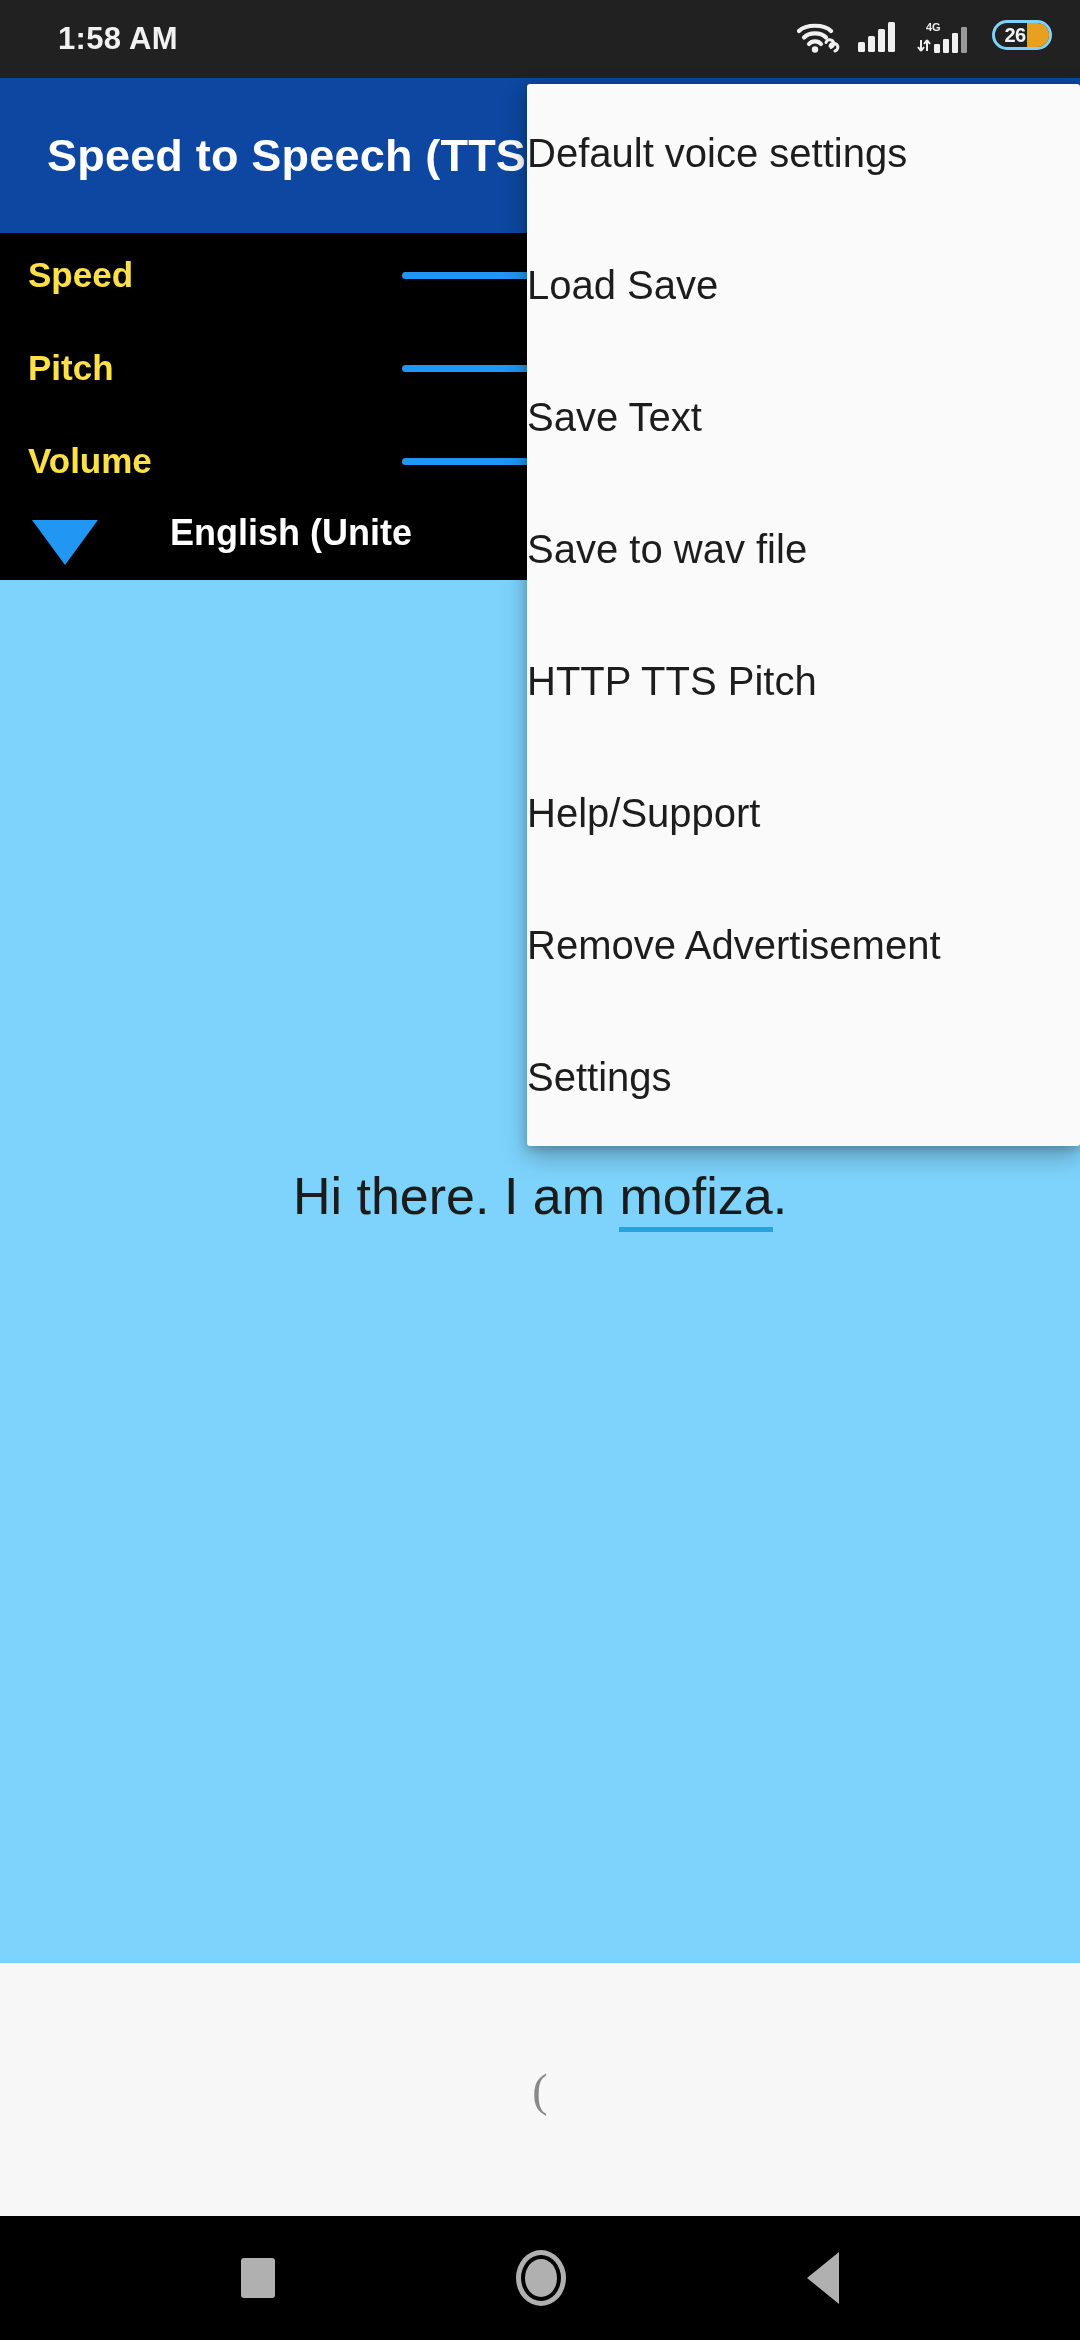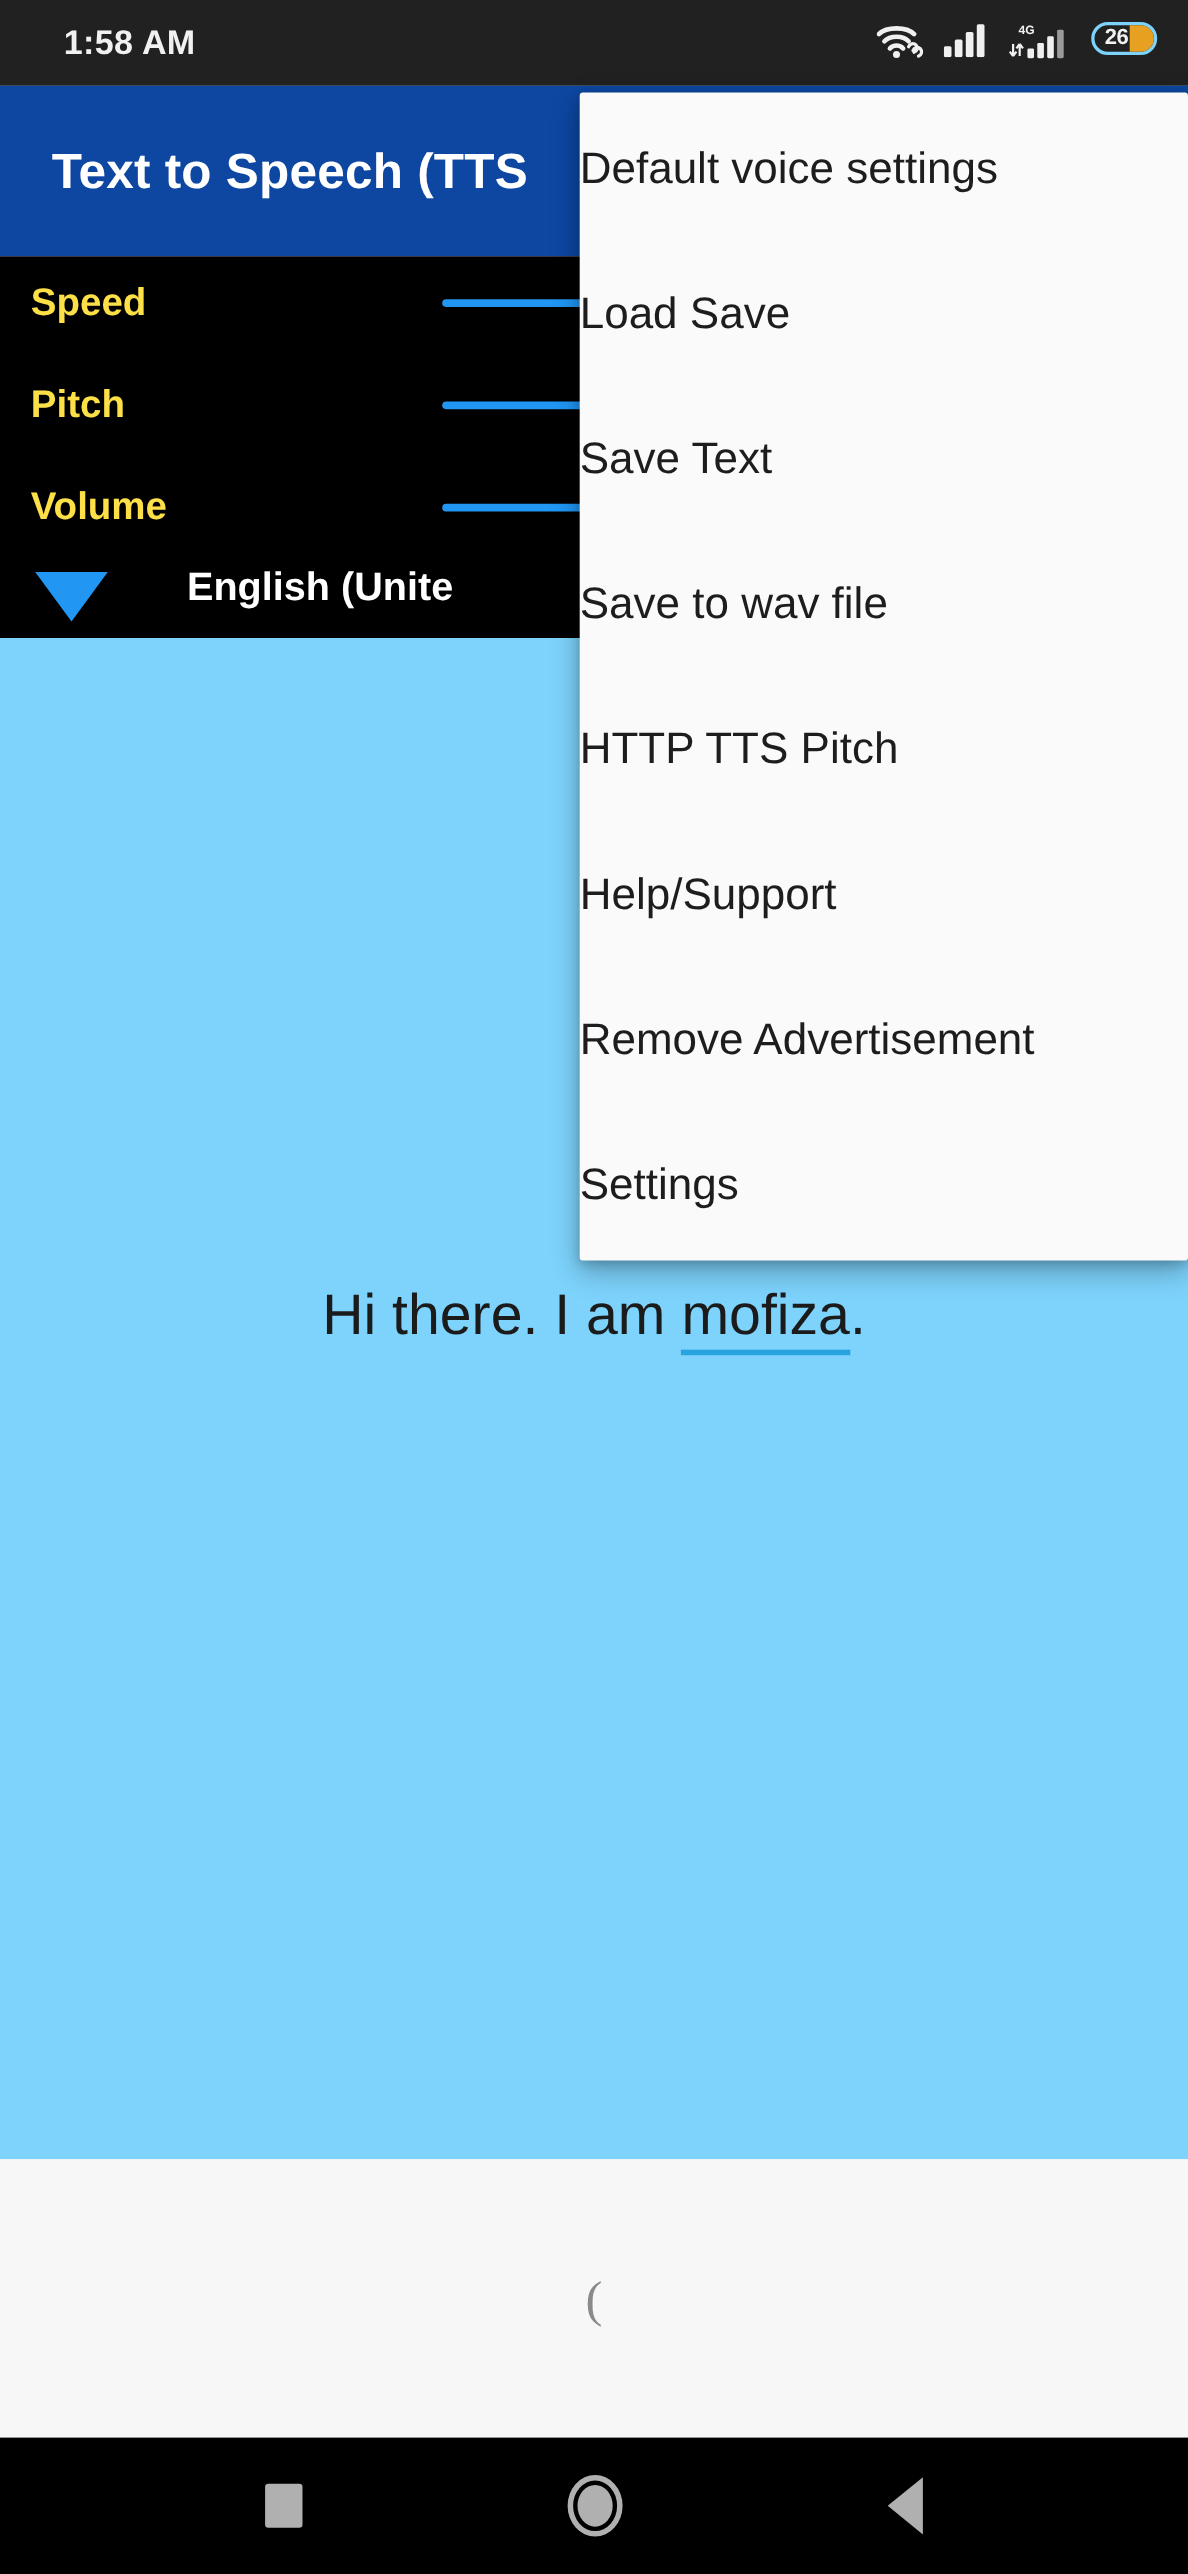--- a/index.html
+++ b/index.html
@@ -164,21 +164,21 @@
 
       <span class="battery">
         <span class="fillpart"></span>
         <span class="lvl">26</span>
       </span>
 
     </div>
   </div>
 
   <div class="appbar">
-    <div class="title">Text to Speech (TTS</div>
+    <div class="title">Speed to Speech (TTS</div>
   </div>
 
   <div class="controls">
 
     <div class="ctrl-row" style="top:22px;">
       <span class="ctrl-label">Speed</span>
       <span class="track">
         <span class="thumb"></span>
       </span>
     </div>

